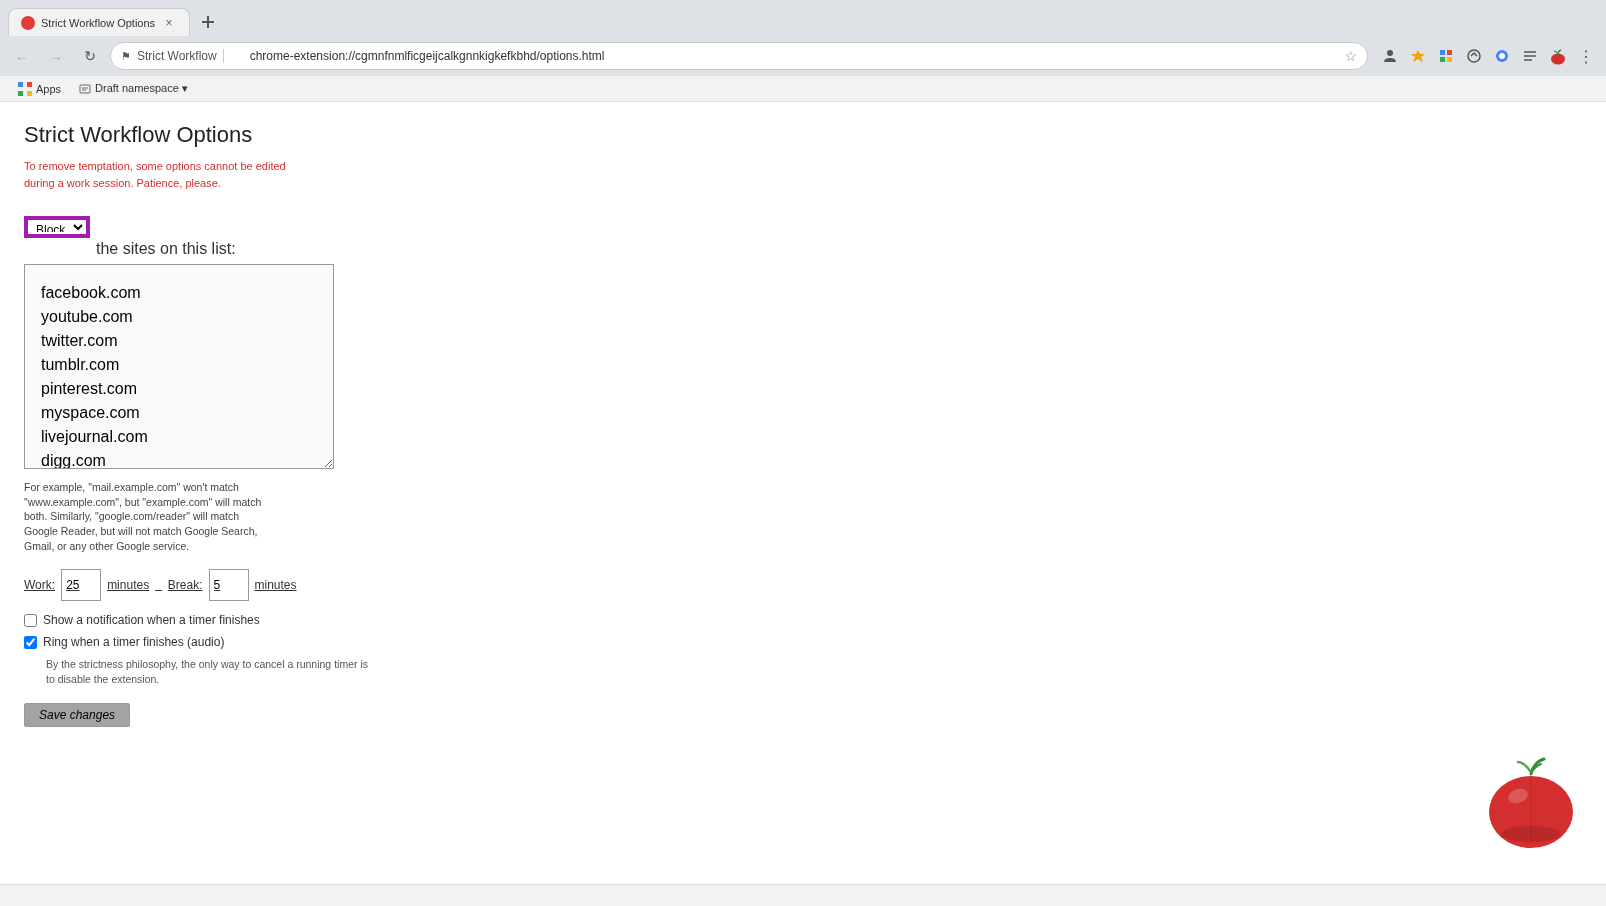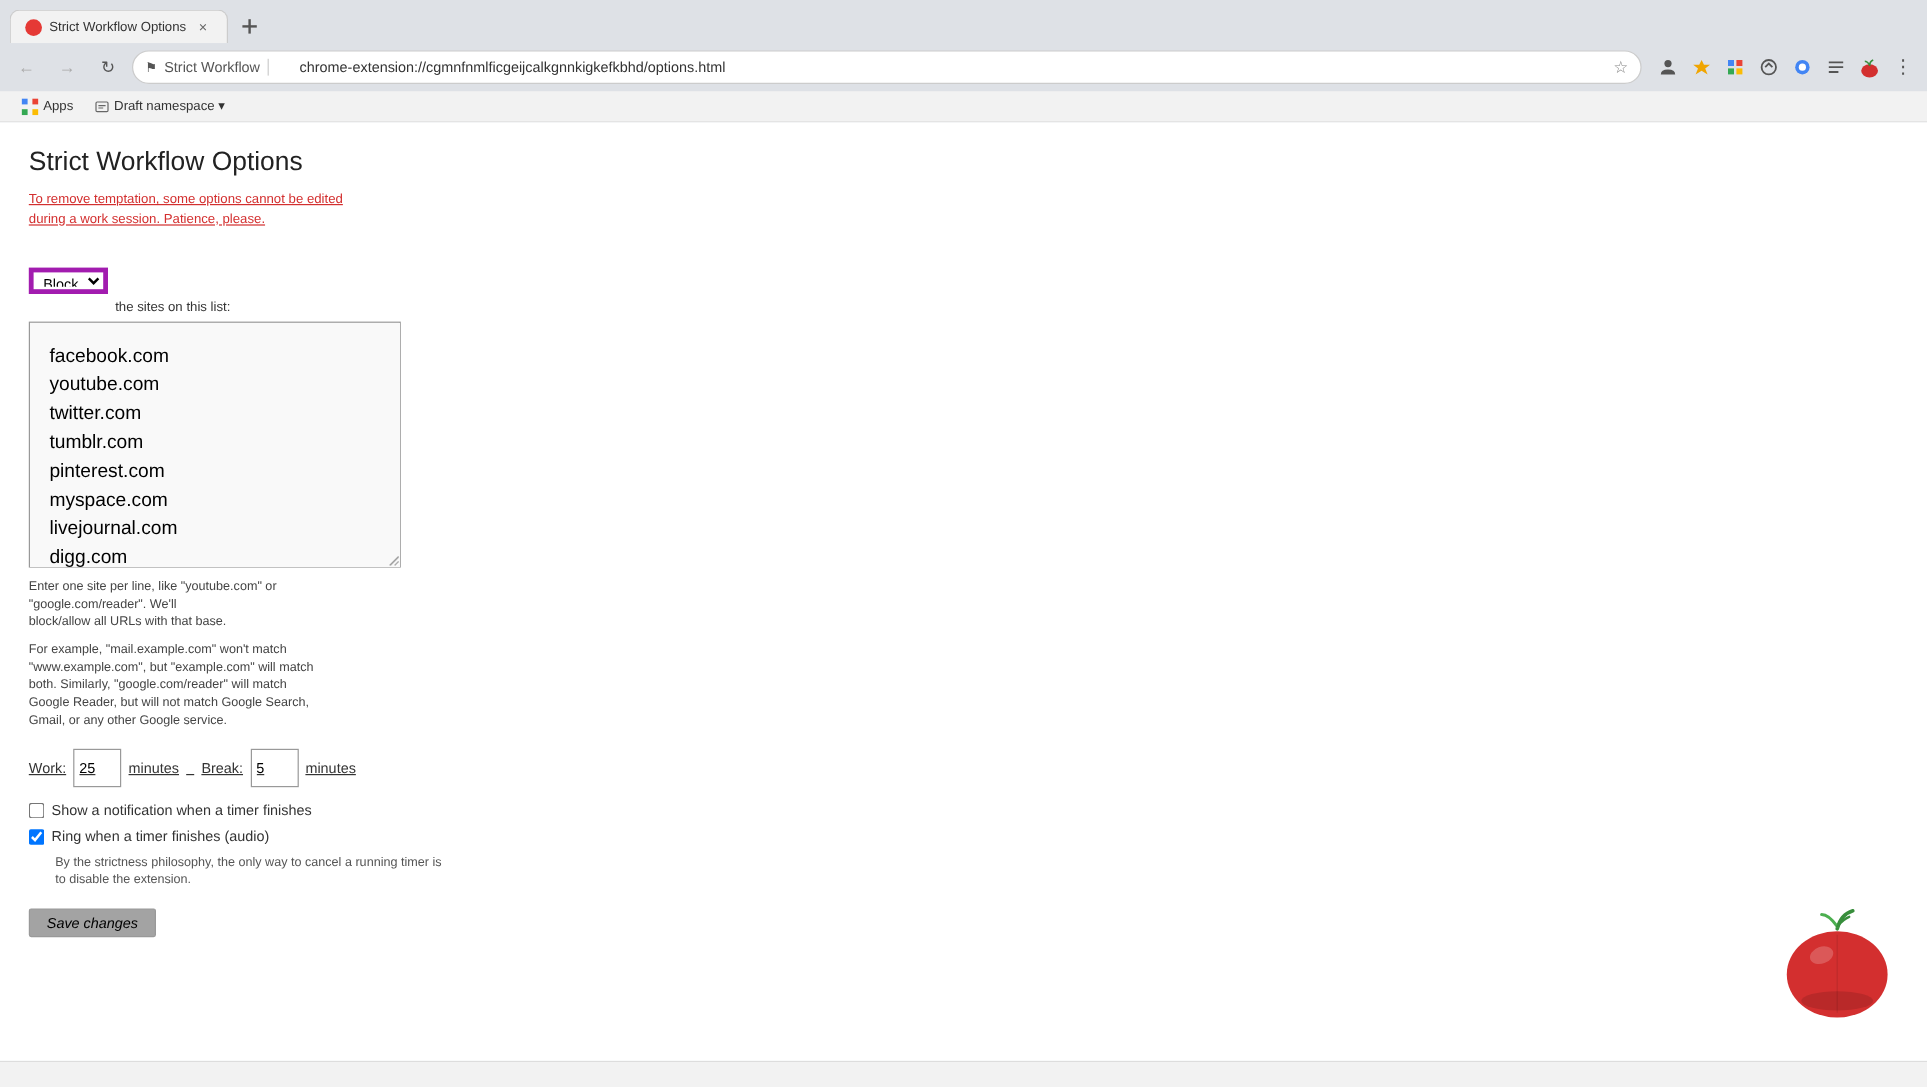--- a/index.html
+++ b/index.html
@@ -196,42 +196,41 @@
     .page-title {
       font-size: 22px;
       font-weight: normal;
       color: #222;
       margin-bottom: 10px;
     }
 
     .warning-text {
       color: #d32f2f;
       font-size: 11px;
-      margin-bottom: 14px;
+      margin-bottom: 4px;
       line-height: 1.5;
-      text-decoration: underline;
     }
 
     .block-row {
       display: flex;
       align-items: center;
       gap: 6px;
       margin-bottom: 6px;
     }
 
     .block-select {
       font-size: 12px;
       padding: 2px 4px;
       border: 4px solid #a21caf;
       background: #fff;
       height: 22px;
     }
 
     .block-label {
-      font-size: 11px;
+      font-size: 16px;
       color: #333;
       margin-top: 45px;
     }
 
     .sites-textarea {
       width: 310px;
       height: 205px;
       border: 1px solid #999;
       font-size: 16px;
       padding: 16px;
@@ -453,24 +452,20 @@
 myspace.com
 livejournal.com
 digg.com
 stumbleupon.com
 reddit.com
 kongregate.com
 newgrounds.com
 addictinggames.com
 hulu.com</textarea>
 
-    <div class="hint-text">
-      <span>Enter one site per line, like "youtube.com" or "google.com/reader". We'll</span><br>
-      <span>block/allow all URLs with that base.</span>
-    </div>
 
     <div class="hint-text-2">For example, "mail.example.com" won't match "www.example.com", but "example.com" will match both. Similarly, "google.com/reader" will match Google Reader, but will not match Google Search, Gmail, or any other Google service.</div>
 
     <div class="timer-row">
       <span>Work:</span>
       <input class="timer-input" type="text" value="25" style="">
       <span>minutes</span>
       &nbsp;&nbsp;
       <span>Break:</span>
       <input class="timer-input" type="text" value="5" style="">

